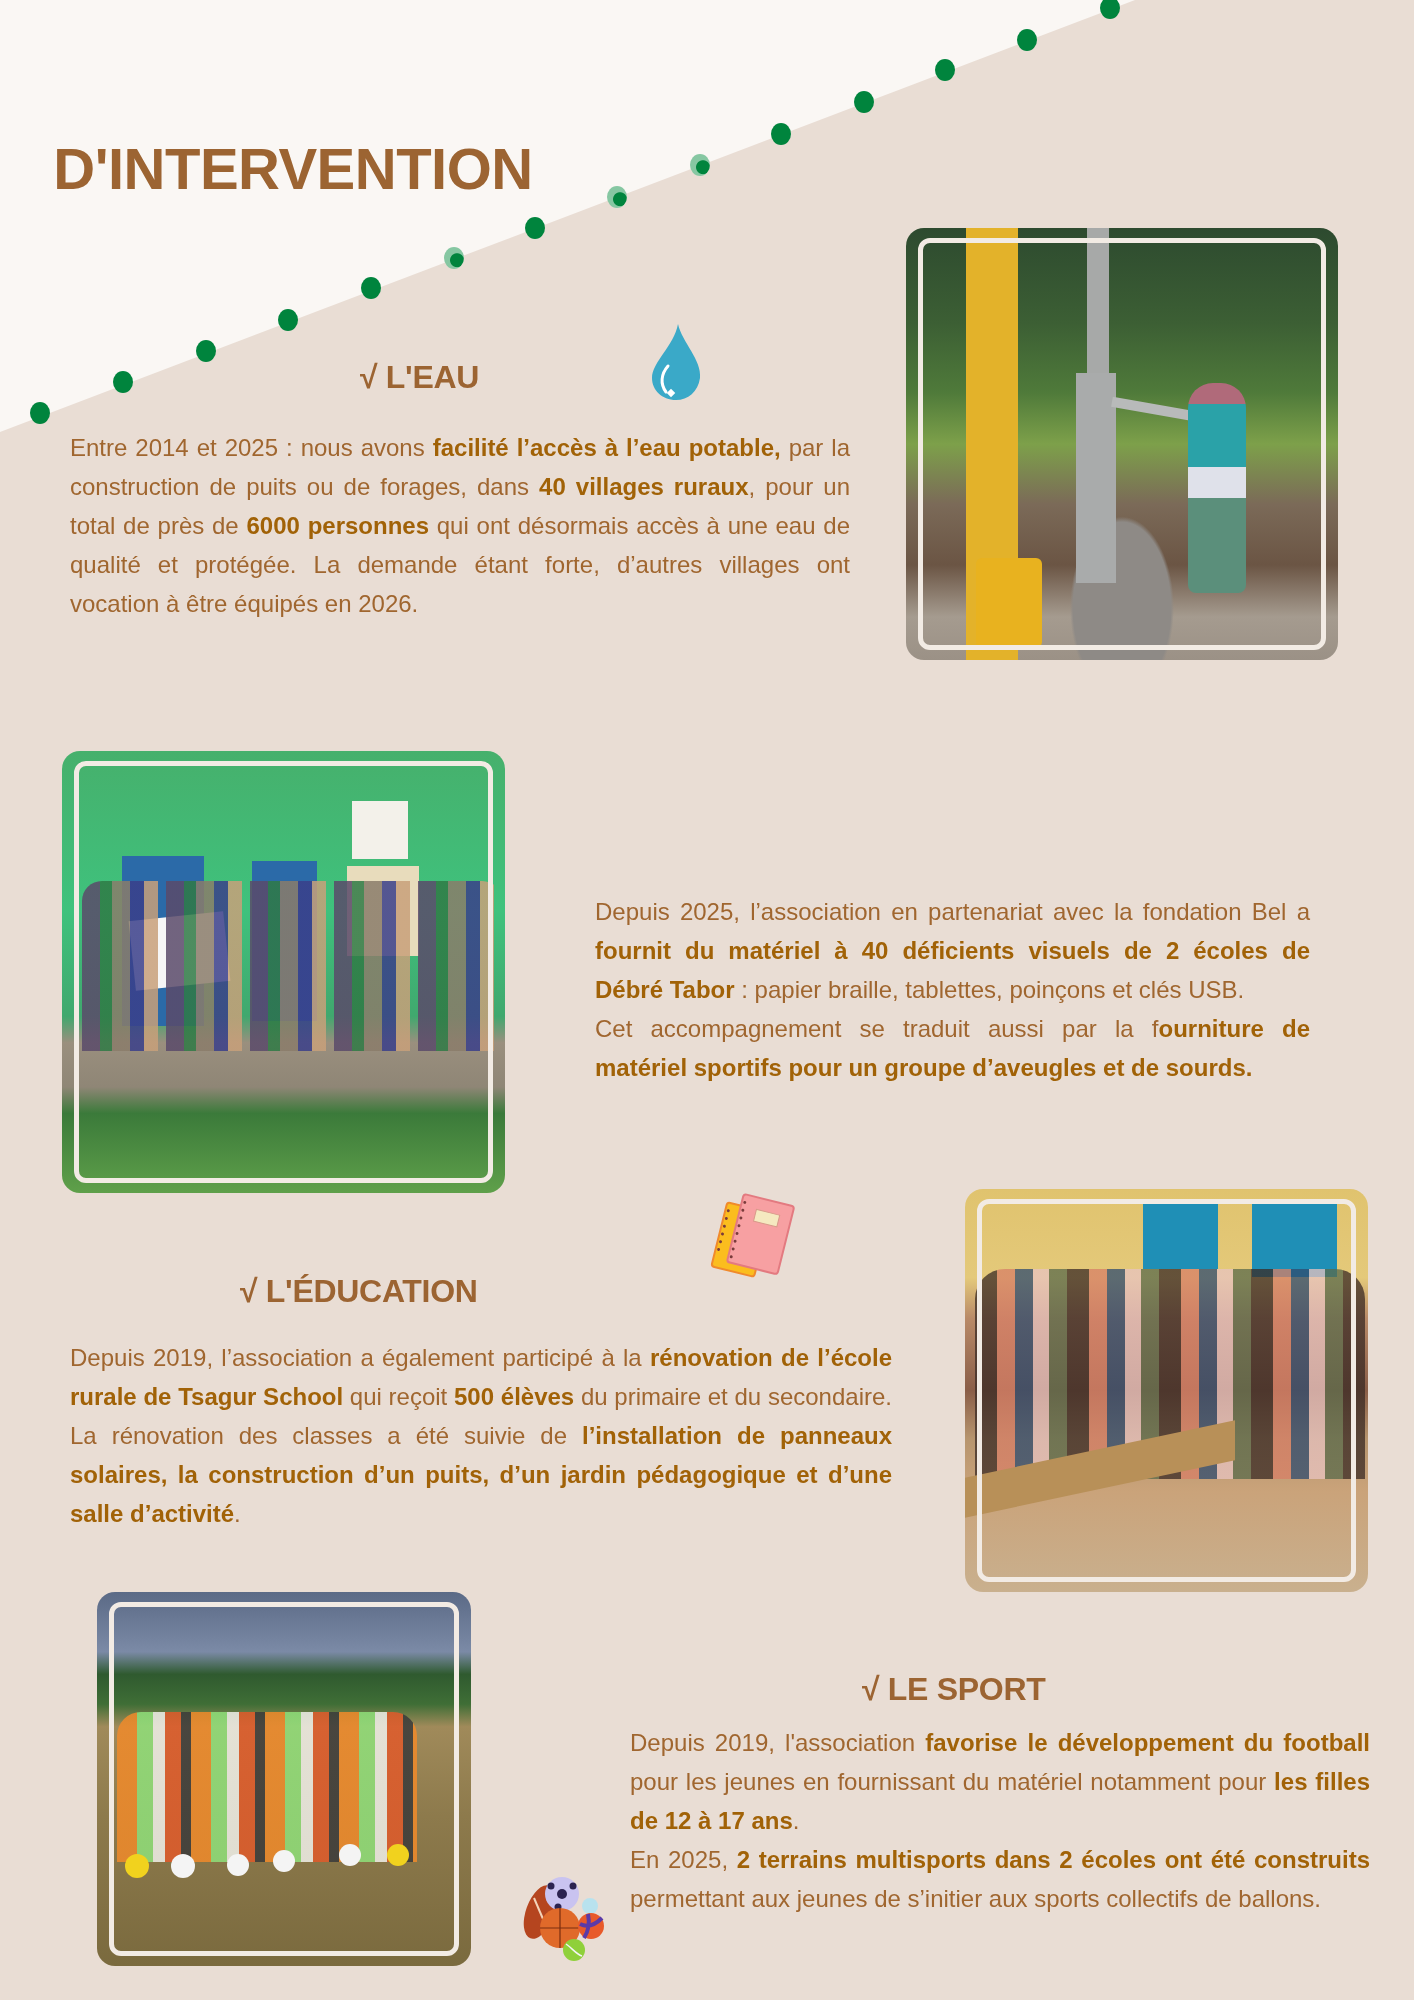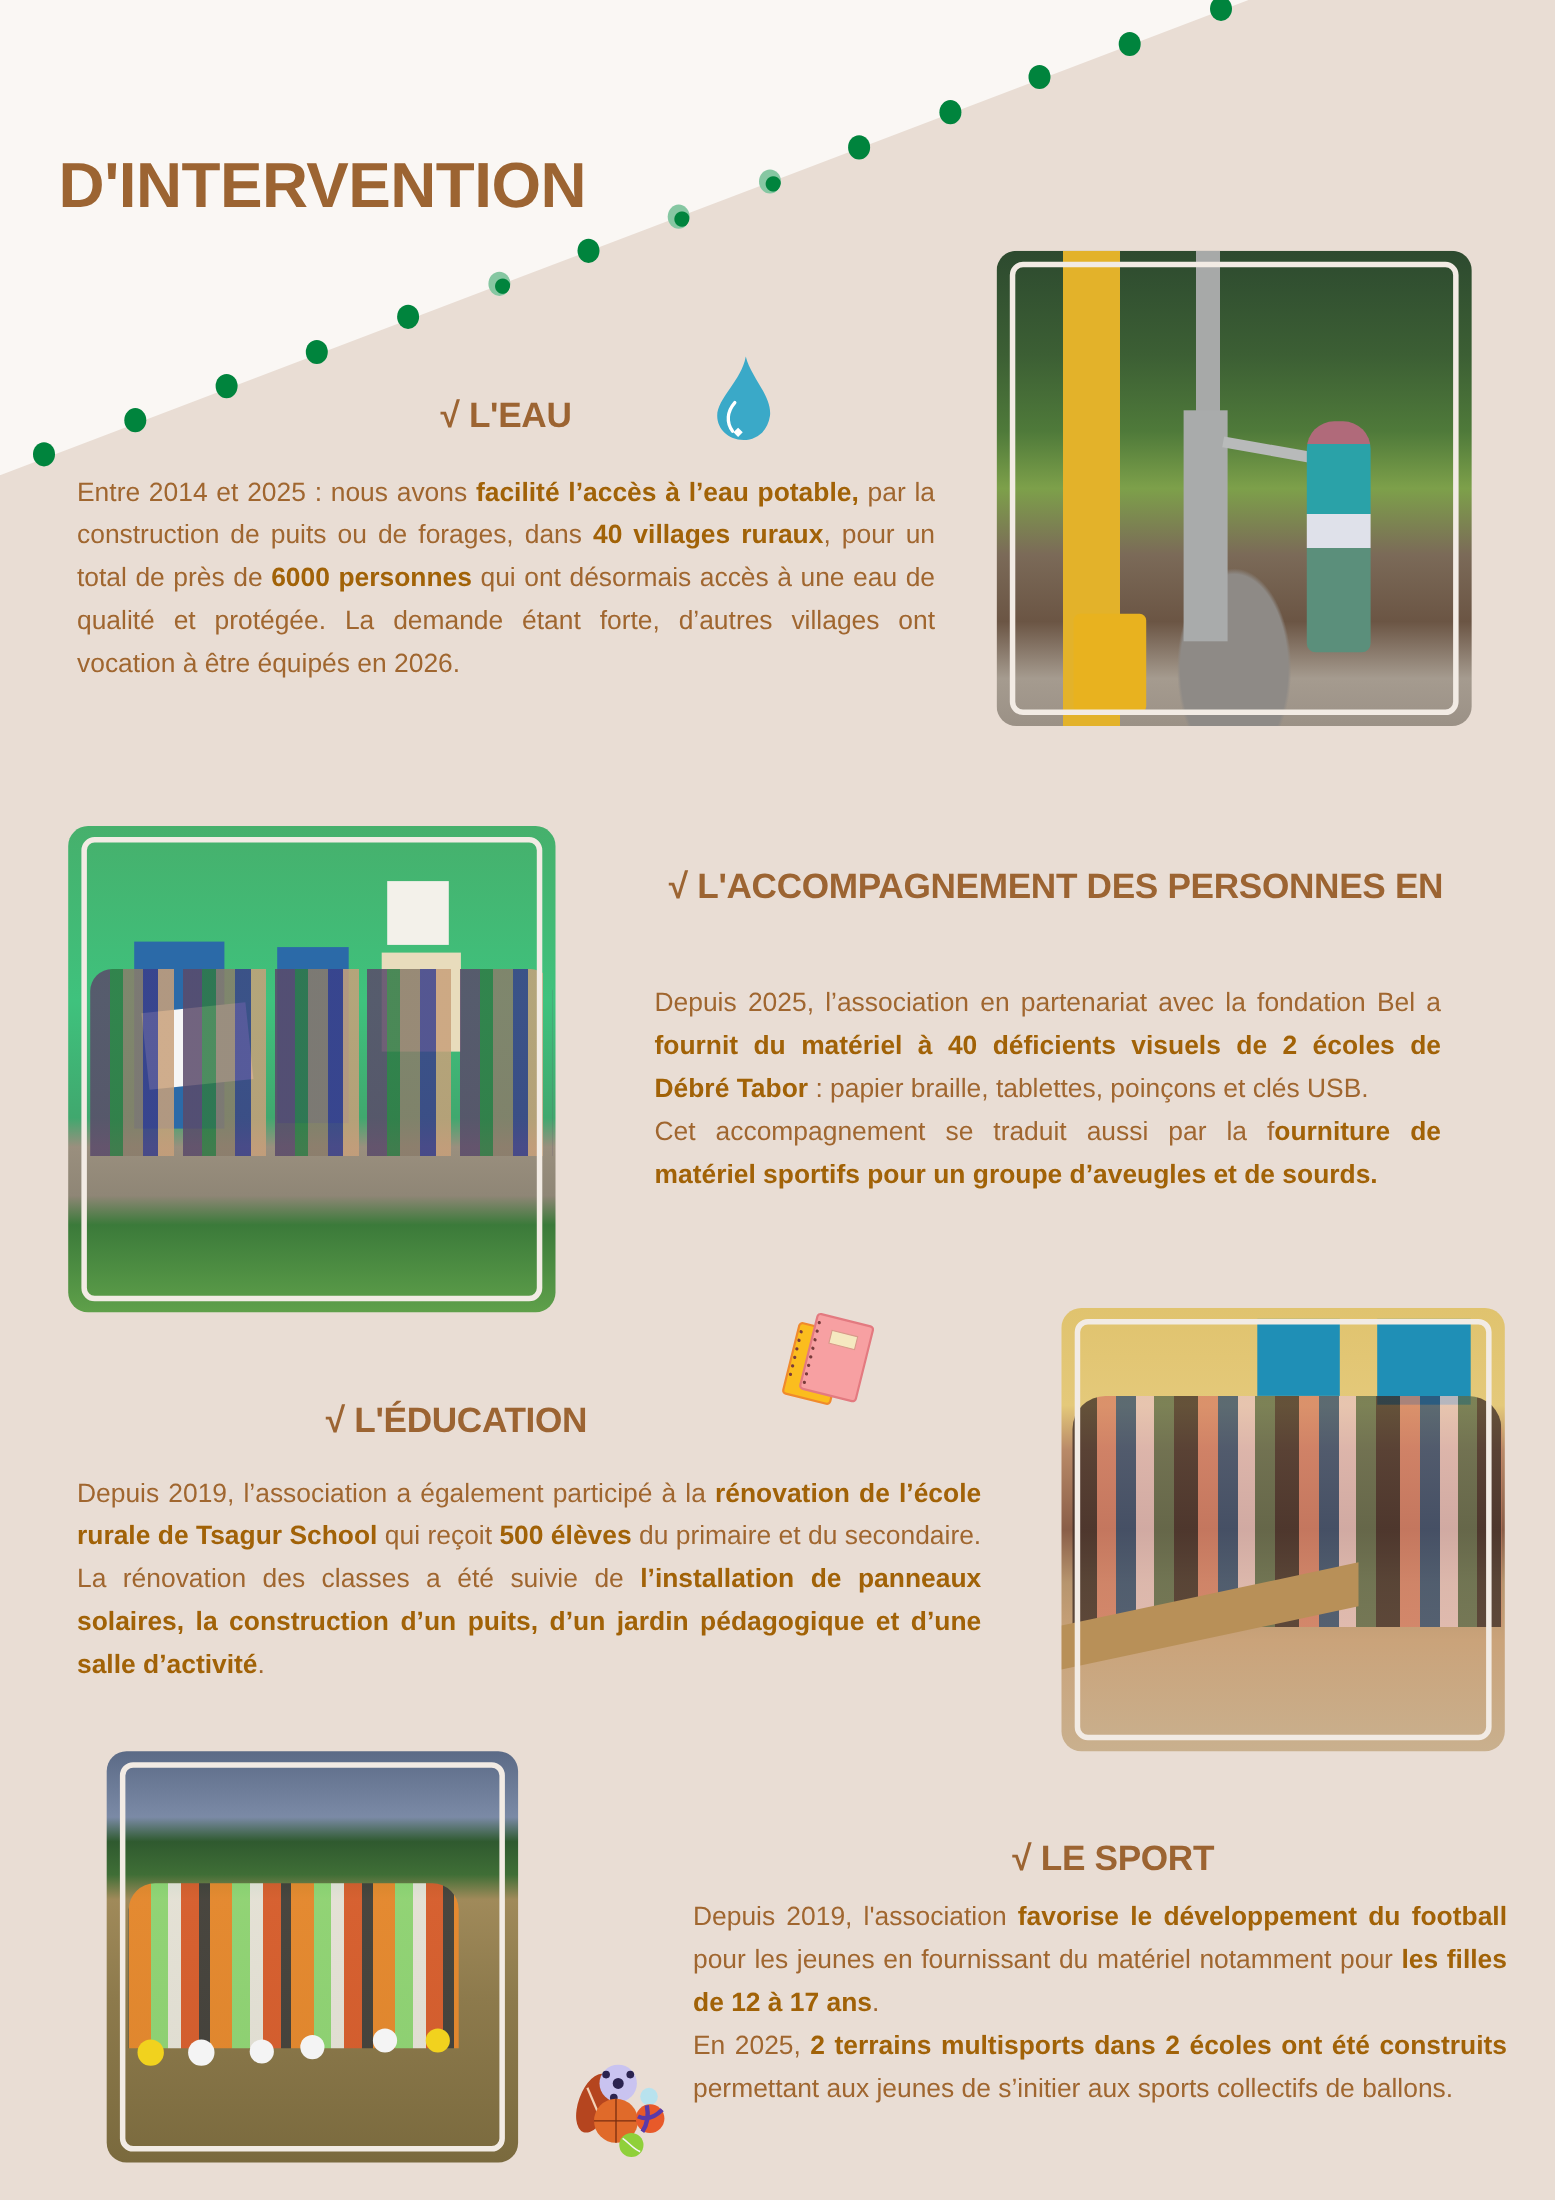--- a/index.html
+++ b/index.html
@@ -19,21 +19,21 @@
       background: #00843d; transform: translate(-50%, -50%);
     }
     .dot.light { background: radial-gradient(circle at 65% 60%, #00843d 0 35%, #86c7a2 40%); }
     .title {
       position: absolute; left: 0; width: 586px; top: 40px; text-align: center;
       font-size: 58px; font-weight: bold; color: #9c6432; line-height: 86px;
       letter-spacing: -0.5px;
     }
     .heading {
       position: absolute; font-weight: bold; font-size: 32px; color: #9c6432;
-      text-align: center; line-height: 50px; letter-spacing: -0.3px;
+      line-height: 50px; letter-spacing: -0.3px;
     }
     .body-text {
       position: absolute; font-size: 24px; line-height: 39px; text-align: justify;
       color: #a0662f;
     }
     .body-text b { font-weight: bold; color: #a16207; }
     .photo {
       position: absolute; border-radius: 18px; overflow: hidden;
     }
     .photo .frame {
@@ -100,21 +100,21 @@
     <div style="position:absolute; left:190px; top:110px; width:65px; height:160px; background:#2b6aa8;"></div>
     <div style="position:absolute; left:285px; top:115px; width:72px; height:90px; background:#e8dcbc;"></div>
     <div style="position:absolute; left:290px; top:50px; width:56px; height:58px; background:#f3f1ea;"></div>
     <div style="position:absolute; left:70px; top:165px; width:95px; height:70px; background:#f6f6f6; transform:rotate(-6deg);"></div>
     <div style="position:absolute; left:20px; top:130px; width:420px; height:170px;
          background: repeating-linear-gradient(90deg, #5a4a6a 0 18px, #2f7a45 18px 30px, #8a7c6a 30px 48px, #3a3f8a 48px 62px, #c8a07a 62px 76px, transparent 76px 84px);
          opacity:0.85; border-radius:20px 20px 0 0;"></div>
     <div class="frame"></div>
   </div>
   <h2 class="heading" style="margin:0; left:560px; width:800px; top:780px;">
-    <span>√ L'ACCOMPAGNEMENT DES PERSONNES EN</span><br>
+    <br>
   </h2>
   <p class="body-text" id="body-handicap" style="margin:0; left:595px; width:715px; top:892px;"><span>Depuis 2025, l’association en partenariat avec la fondation Bel a </span><b>fournit du matériel à 40 déficients visuels de 2 écoles de Débré Tabor</b><span> : papier braille, tablettes, poinçons et clés USB.</span><br><span>Cet accompagnement se traduit aussi par la f</span><b>ourniture de matériel sportifs pour un groupe d’aveugles et de sourds.</b></p>
 </section>
 
 <section>
   <div class="icon" style="left:705px; top:1190px; width:100px; height:100px;">
     <svg width="100" height="100" viewBox="0 0 100 100">
       <g transform="rotate(14 50 50)">
         <rect x="14" y="20" width="44" height="66" rx="3" fill="#fbbd1e" stroke="#f08a2c" stroke-width="2"></rect>
         <rect x="28" y="8" width="52" height="70" rx="3" fill="#f7a0a2" stroke="#e37a80" stroke-width="2"></rect>

